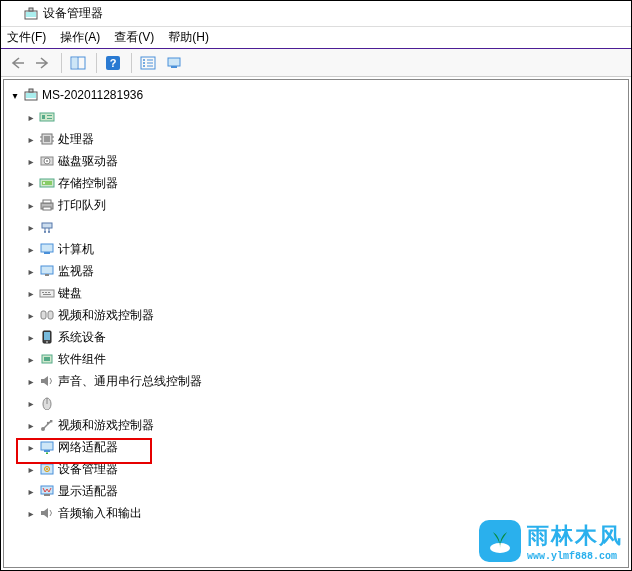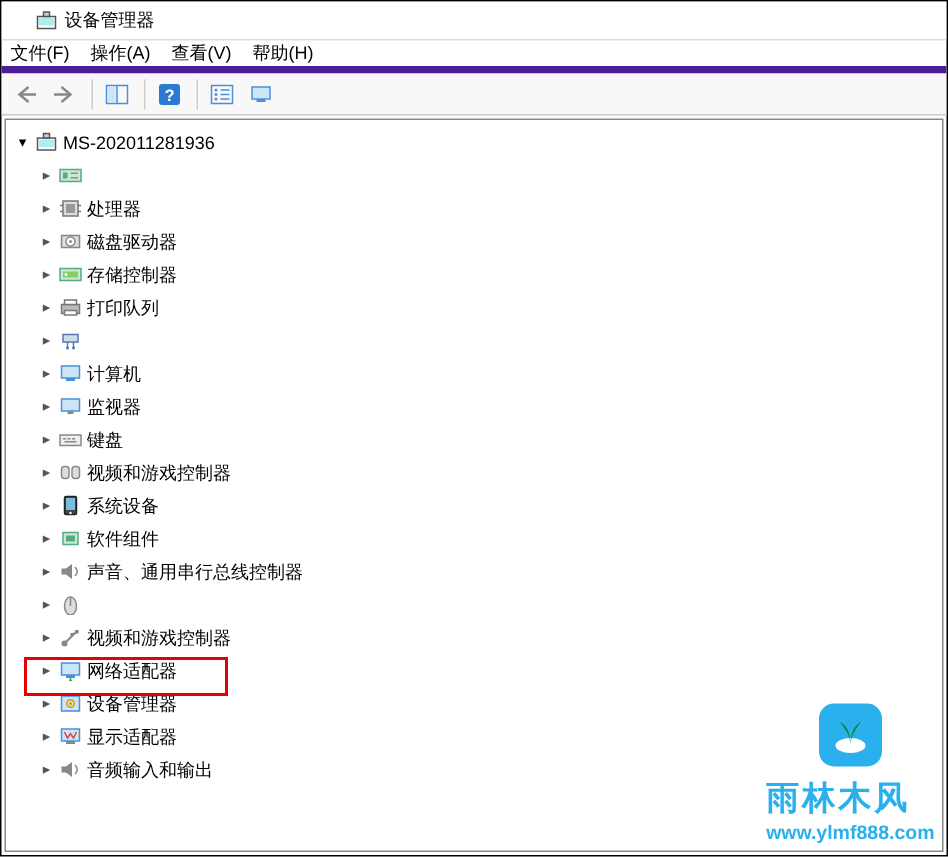--- a/index.html
+++ b/index.html
@@ -25,21 +25,21 @@
     width: 16px; height: 16px;
     margin-right: 4px;
     display: flex; align-items: center; justify-content: center;
   }
   .menubar {
     height: 22px;
     display: flex;
     align-items: center;
     padding-left: 6px;
     gap: 14px;
-    border-bottom: 5px solid #4c1d95;
+    border-bottom: 1px solid #4c1d95;
   }
   .menubar span { cursor: default; }
   .toolbar {
     height: 28px;
     display: flex;
     align-items: center;
     padding-left: 4px;
     gap: 0;
     border-bottom: 1px solid #ccc;
     background: #f8f8f8;
@@ -101,34 +101,33 @@
     width: 136px;
     height: 26px;
   }
   .watermark {
     position: absolute;
     right: 8px;
     bottom: 8px;
     display: flex;
     align-items: center;
     gap: 6px;
-    flex-direction: column;
   }
   .wm-logo {
     width: 42px; height: 42px;
     background: #2ab0ed;
     border-radius: 10px;
     display: flex; align-items: center; justify-content: center;
   }
   .wm-text {
     display: flex; flex-direction: column;
     font-weight: bold;
   }
   .wm-cn { color: #2ab0ed; font-size: 22px; letter-spacing: 2px; font-family: "Microsoft YaHei", sans-serif; }
-  .wm-url { color: #2ab0ed; font-size: 13px; }
+  .wm-url { color: #2ab0ed; font-size: 10px; font-family: Liberation Mono, monospace; }
   svg { display: block; }
 </style>
 </head>
 <body>
 
 <div class="titlebar">
   <span class="title-icon">
     <svg width="14" height="14" viewBox="0 0 14 14">
       <rect x="1" y="4" width="12" height="8" fill="#fff" stroke="#555"></rect>
       <rect x="2" y="5" width="10" height="5" fill="#aee"></rect>

